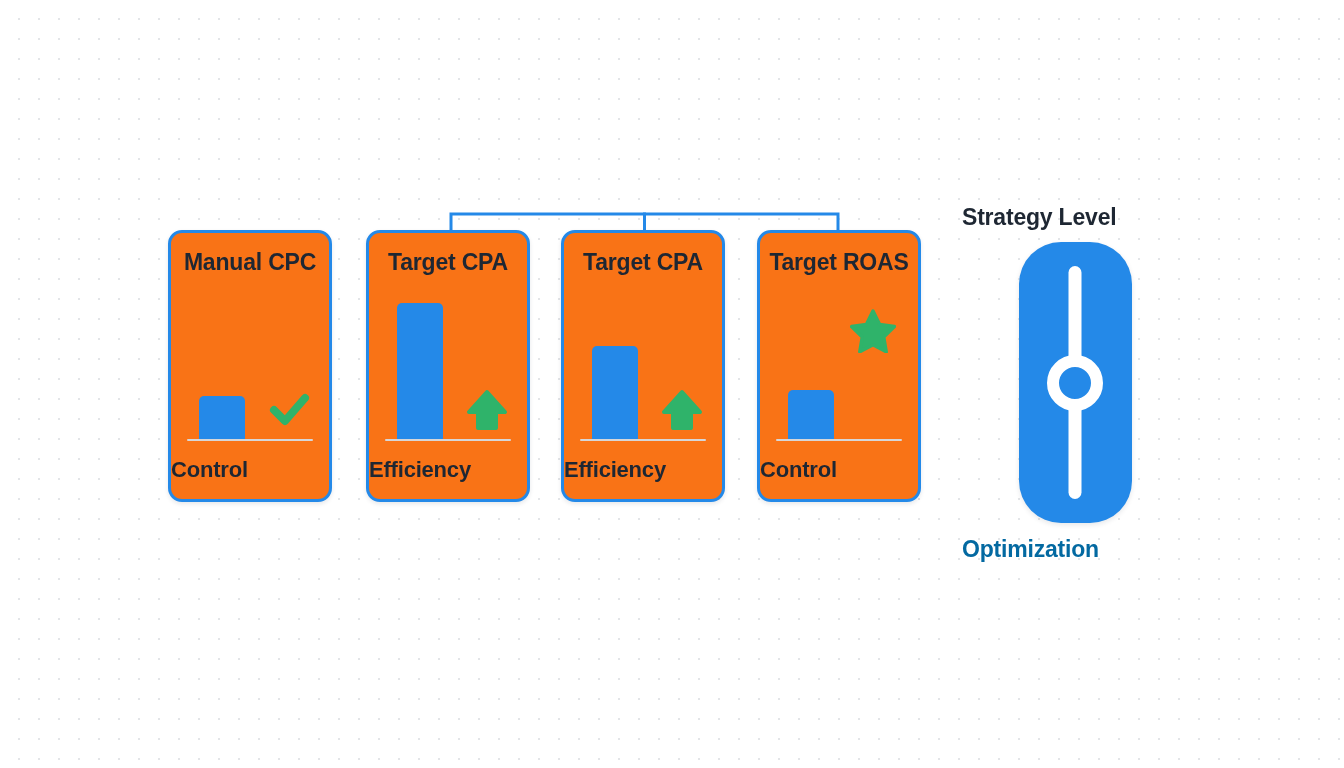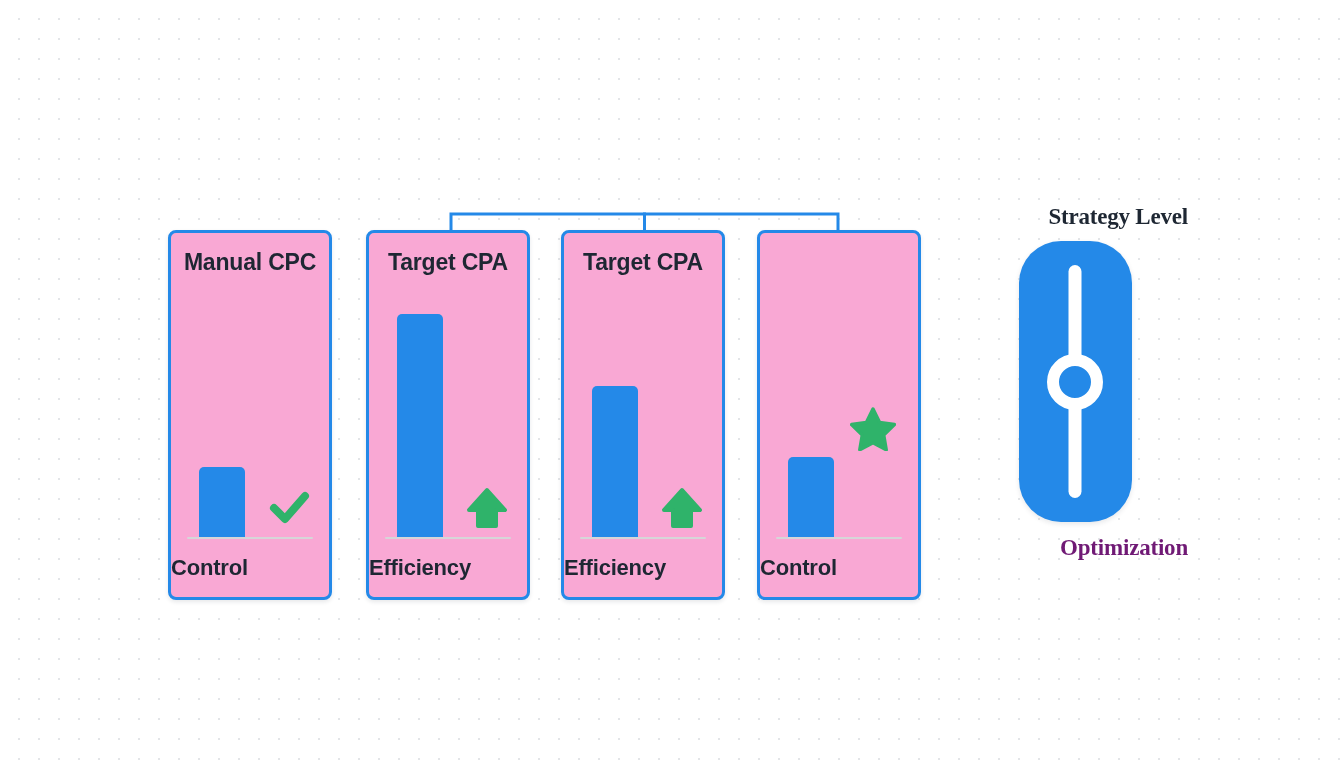--- a/index.html
+++ b/index.html
@@ -36,25 +36,25 @@
     width: 393px;
     height: 24px;
     pointer-events: none;
   }
 
   
   .card {
     position: absolute;
     top: 230px;
     width: 164px;
-    height: 370px;
+    height: 272px;
     box-sizing: border-box;
     border: 3px solid #2489e8;
-    border-radius: 8px;
-    background: #f9a8d4;
+    border-radius: 14px;
+    background: #f97316;
     box-shadow: 0 2px 4px rgba(15, 30, 50, 0.10);
   }
   .card-1 { left: 168px; }
   .card-2 { left: 366px; }
   .card-3 { left: 561px; }
   .card-4 { left: 757px; }
 
   .card-title {
     position: absolute;
     left: 0;
@@ -117,22 +117,21 @@
     color: #1e2733;
     letter-spacing: -0.2px;
   }
 
   
   .slider-group {
     position: absolute;
     left: 962px;
     top: 204px;
     width: 226px;
-    text-align: right;
-    font-family: Liberation Serif, serif;
+    text-align: left;
   }
   .slider-title {
     font-size: 23px;
     font-weight: bold;
     color: #1e2733;
     letter-spacing: -0.2px;
     margin-bottom: 11px;
   }
   .slider-body {
     position: relative;
@@ -162,21 +161,21 @@
     height: 56px;
     box-sizing: border-box;
     border: 12px solid #ffffff;
     border-radius: 50%;
     background: #2489e8;
   }
   .slider-caption {
     margin-top: 13px;
     font-size: 23px;
     font-weight: bold;
-    color: #701a75;
+    color: #0369a1;
     letter-spacing: -0.2px;
   }
 </style>
 </head>
 <body>
 
 <div id="stage">
 
   <div class="bracket">
     <svg viewBox="0 0 393 24" width="393" height="24">
@@ -221,20 +220,21 @@
         <svg viewBox="0 0 46 46">
           <path d="M23 5 L41 25 L32 25 L32 41 L14 41 L14 25 L5 25 Z" fill="#2fb36a" stroke="#2fb36a" stroke-width="4" stroke-linejoin="round"></path>
         </svg>
       </div>
       <div class="baseline"></div>
     </div>
     <div class="card-footer">Efficiency</div>
   </div>
 
   <div class="card card-4">
+    <div class="card-title">Target ROAS</div>
     <div class="plot">
       <div class="bar" style="height:32%;"></div>
       <div class="marker marker-star">
         <svg viewBox="0 0 46 46">
           <path d="M23 4 L29.6 17.4 L44.4 19.6 L33.7 30 L36.2 44.7 L23 37.8 L9.8 44.7 L12.3 30 L1.6 19.6 L16.4 17.4 Z" fill="#2fb36a" stroke="#2fb36a" stroke-width="3.5" stroke-linejoin="round"></path>
         </svg>
       </div>
       <div class="baseline"></div>
     </div>
     <div class="card-footer">Control</div>

